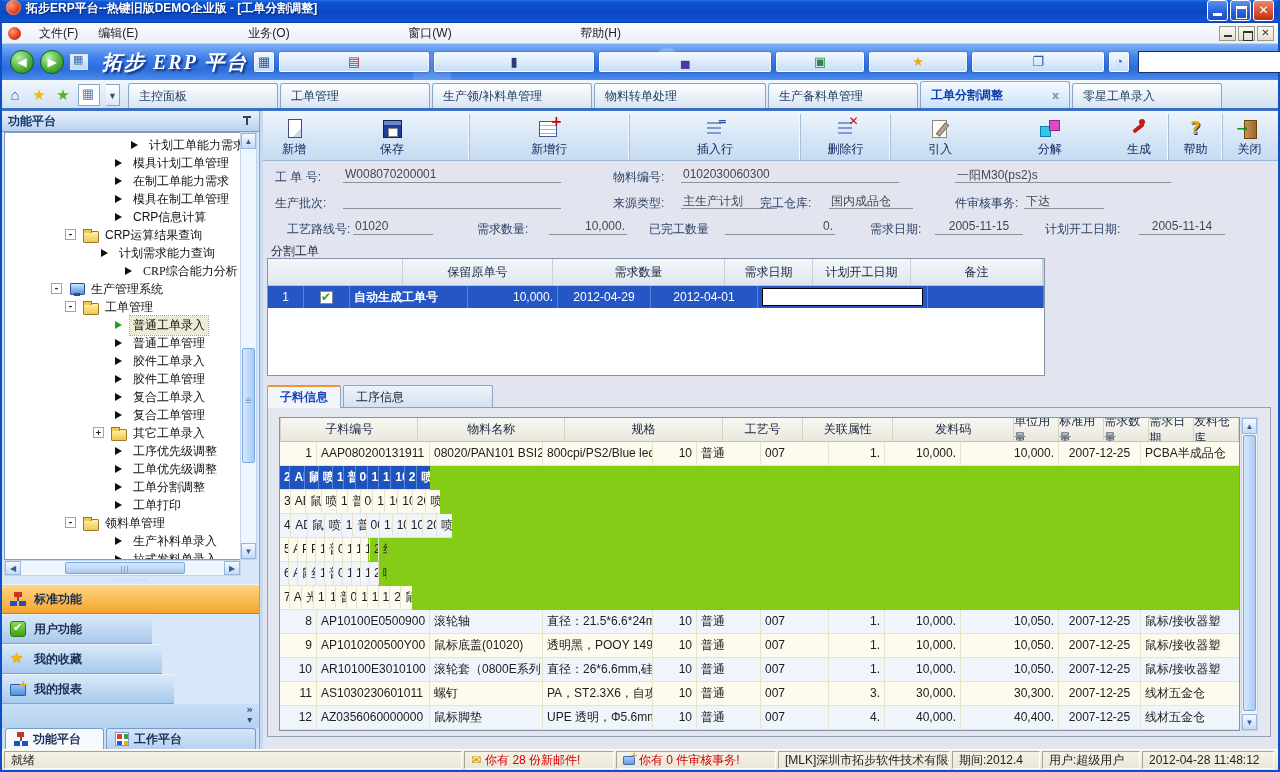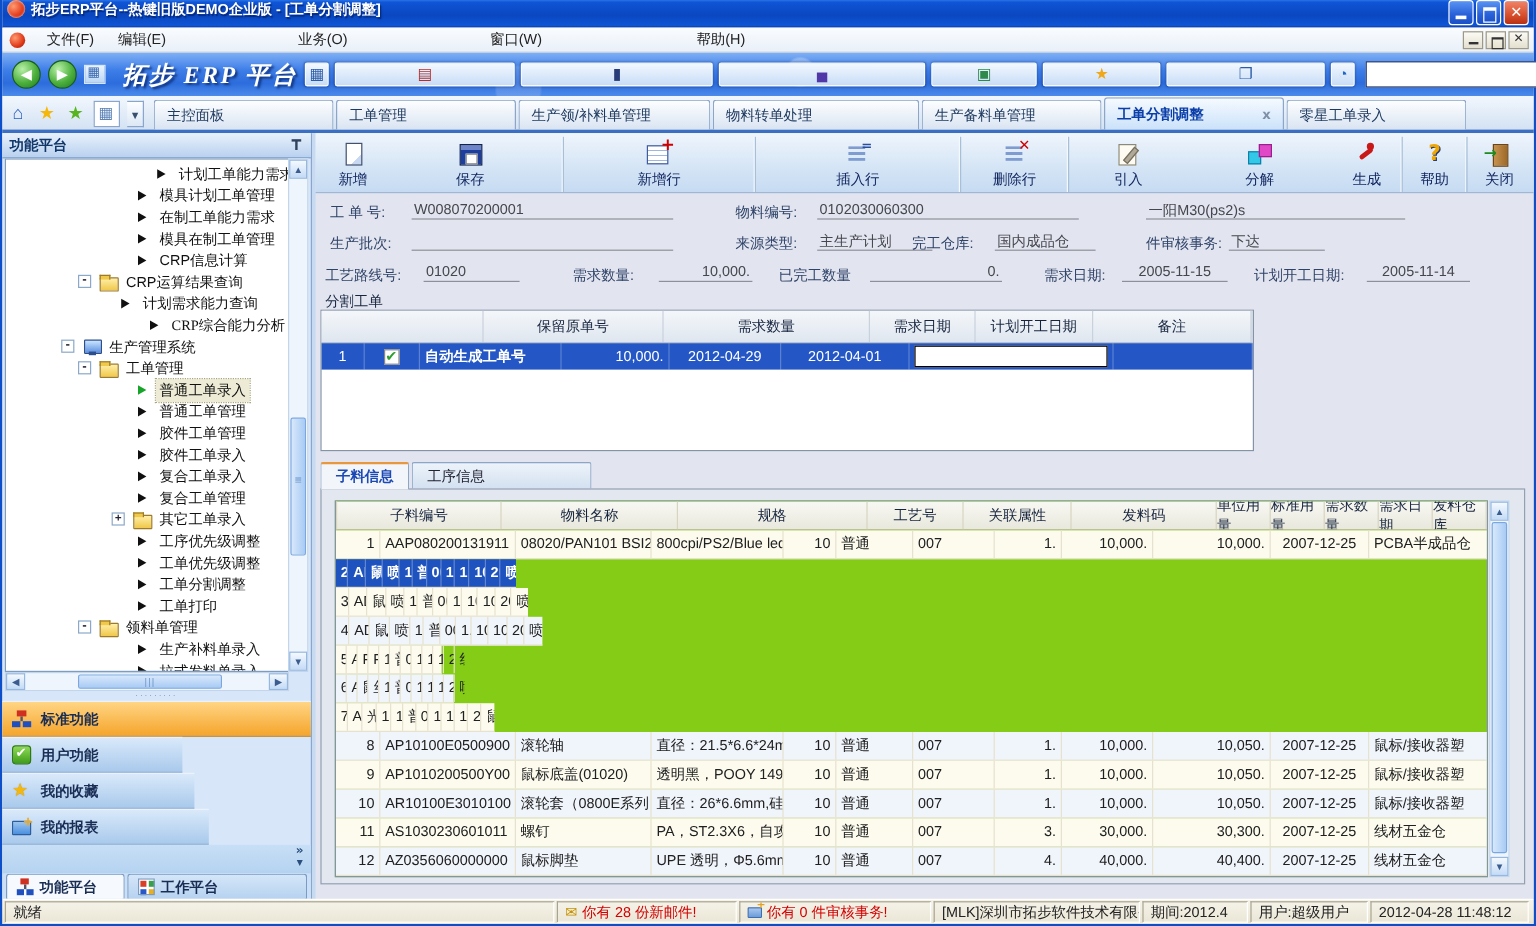--- a/index.html
+++ b/index.html
@@ -347,29 +347,29 @@
         <div class="tree-item i10 selected icon-arrow-green ico-arrow-green" style="padding-left: 106px;">
 
         <span class="t-ico"></span>
         <span class="t-label">普通工单录入</span>
       </div>
         <div class="tree-item i11 icon-arrow ico-arrow" style="padding-left: 106px;">
 
         <span class="t-ico"></span>
         <span class="t-label">普通工单管理</span>
       </div>
+        <div class="tree-item i12 icon-arrow ico-arrow" style="padding-left: 106px;">
+
+        <span class="t-ico"></span>
+        <span class="t-label">胶件工单录入</span>
+      </div>
         <div class="tree-item i13 icon-arrow ico-arrow" style="padding-left: 106px;">
 
         <span class="t-ico"></span>
         <span class="t-label">胶件工单管理</span>
-      </div>
-        <div class="tree-item i12 icon-arrow ico-arrow" style="padding-left: 106px;">
-
-        <span class="t-ico"></span>
-        <span class="t-label">胶件工单录入</span>
       </div>
         <div class="tree-item i14 icon-arrow ico-arrow" style="padding-left: 106px;">
 
         <span class="t-ico"></span>
         <span class="t-label">复合工单录入</span>
       </div>
         <div class="tree-item i15 icon-arrow ico-arrow" style="padding-left: 106px;">
 
         <span class="t-ico"></span>
         <span class="t-label">复合工单管理</span>
@@ -516,21 +516,21 @@
 
       <span class="fl" style="left:8px;top:34px">生产批次:</span>
       <span class="fv" style="left:76px;top:32px;width:218px"></span>
       <span class="fl" style="left:346px;top:34px">来源类型:</span>
       <span class="fv" style="left:414px;top:32px;width:96px">主生产计划</span>
       <span class="fl" style="left:493px;top:34px">完工仓库:</span>
       <span class="fv" style="left:562px;top:32px;width:84px">国内成品仓</span>
       <span class="fl" style="left:688px;top:34px">件审核事务:</span>
       <span class="fv" style="left:757px;top:32px;width:80px">下达</span>
 
-      <span class="fl" style="left:4px;top:60px">工艺路线号:</span>
+      <span class="fl" style="left:20px;top:60px">工艺路线号:</span>
       <span class="fv" style="left:86px;top:58px;width:80px">01020</span>
       <span class="fl" style="left:210px;top:60px">需求数量:</span>
       <span class="fv num" style="left:282px;top:58px;width:78px">10,000.</span>
       <span class="fl" style="left:382px;top:60px">已完工数量</span>
       <span class="fv num" style="left:458px;top:58px;width:110px">0.</span>
       <span class="fl" style="left:603px;top:60px">需求日期:</span>
       <span class="fv ctr" style="left:668px;top:58px;width:88px">2005-11-15</span>
       <span class="fl" style="left:778px;top:60px">计划开工日期:</span>
       <span class="fv ctr" style="left:872px;top:58px;width:86px">2005-11-14</span>
     </div>

